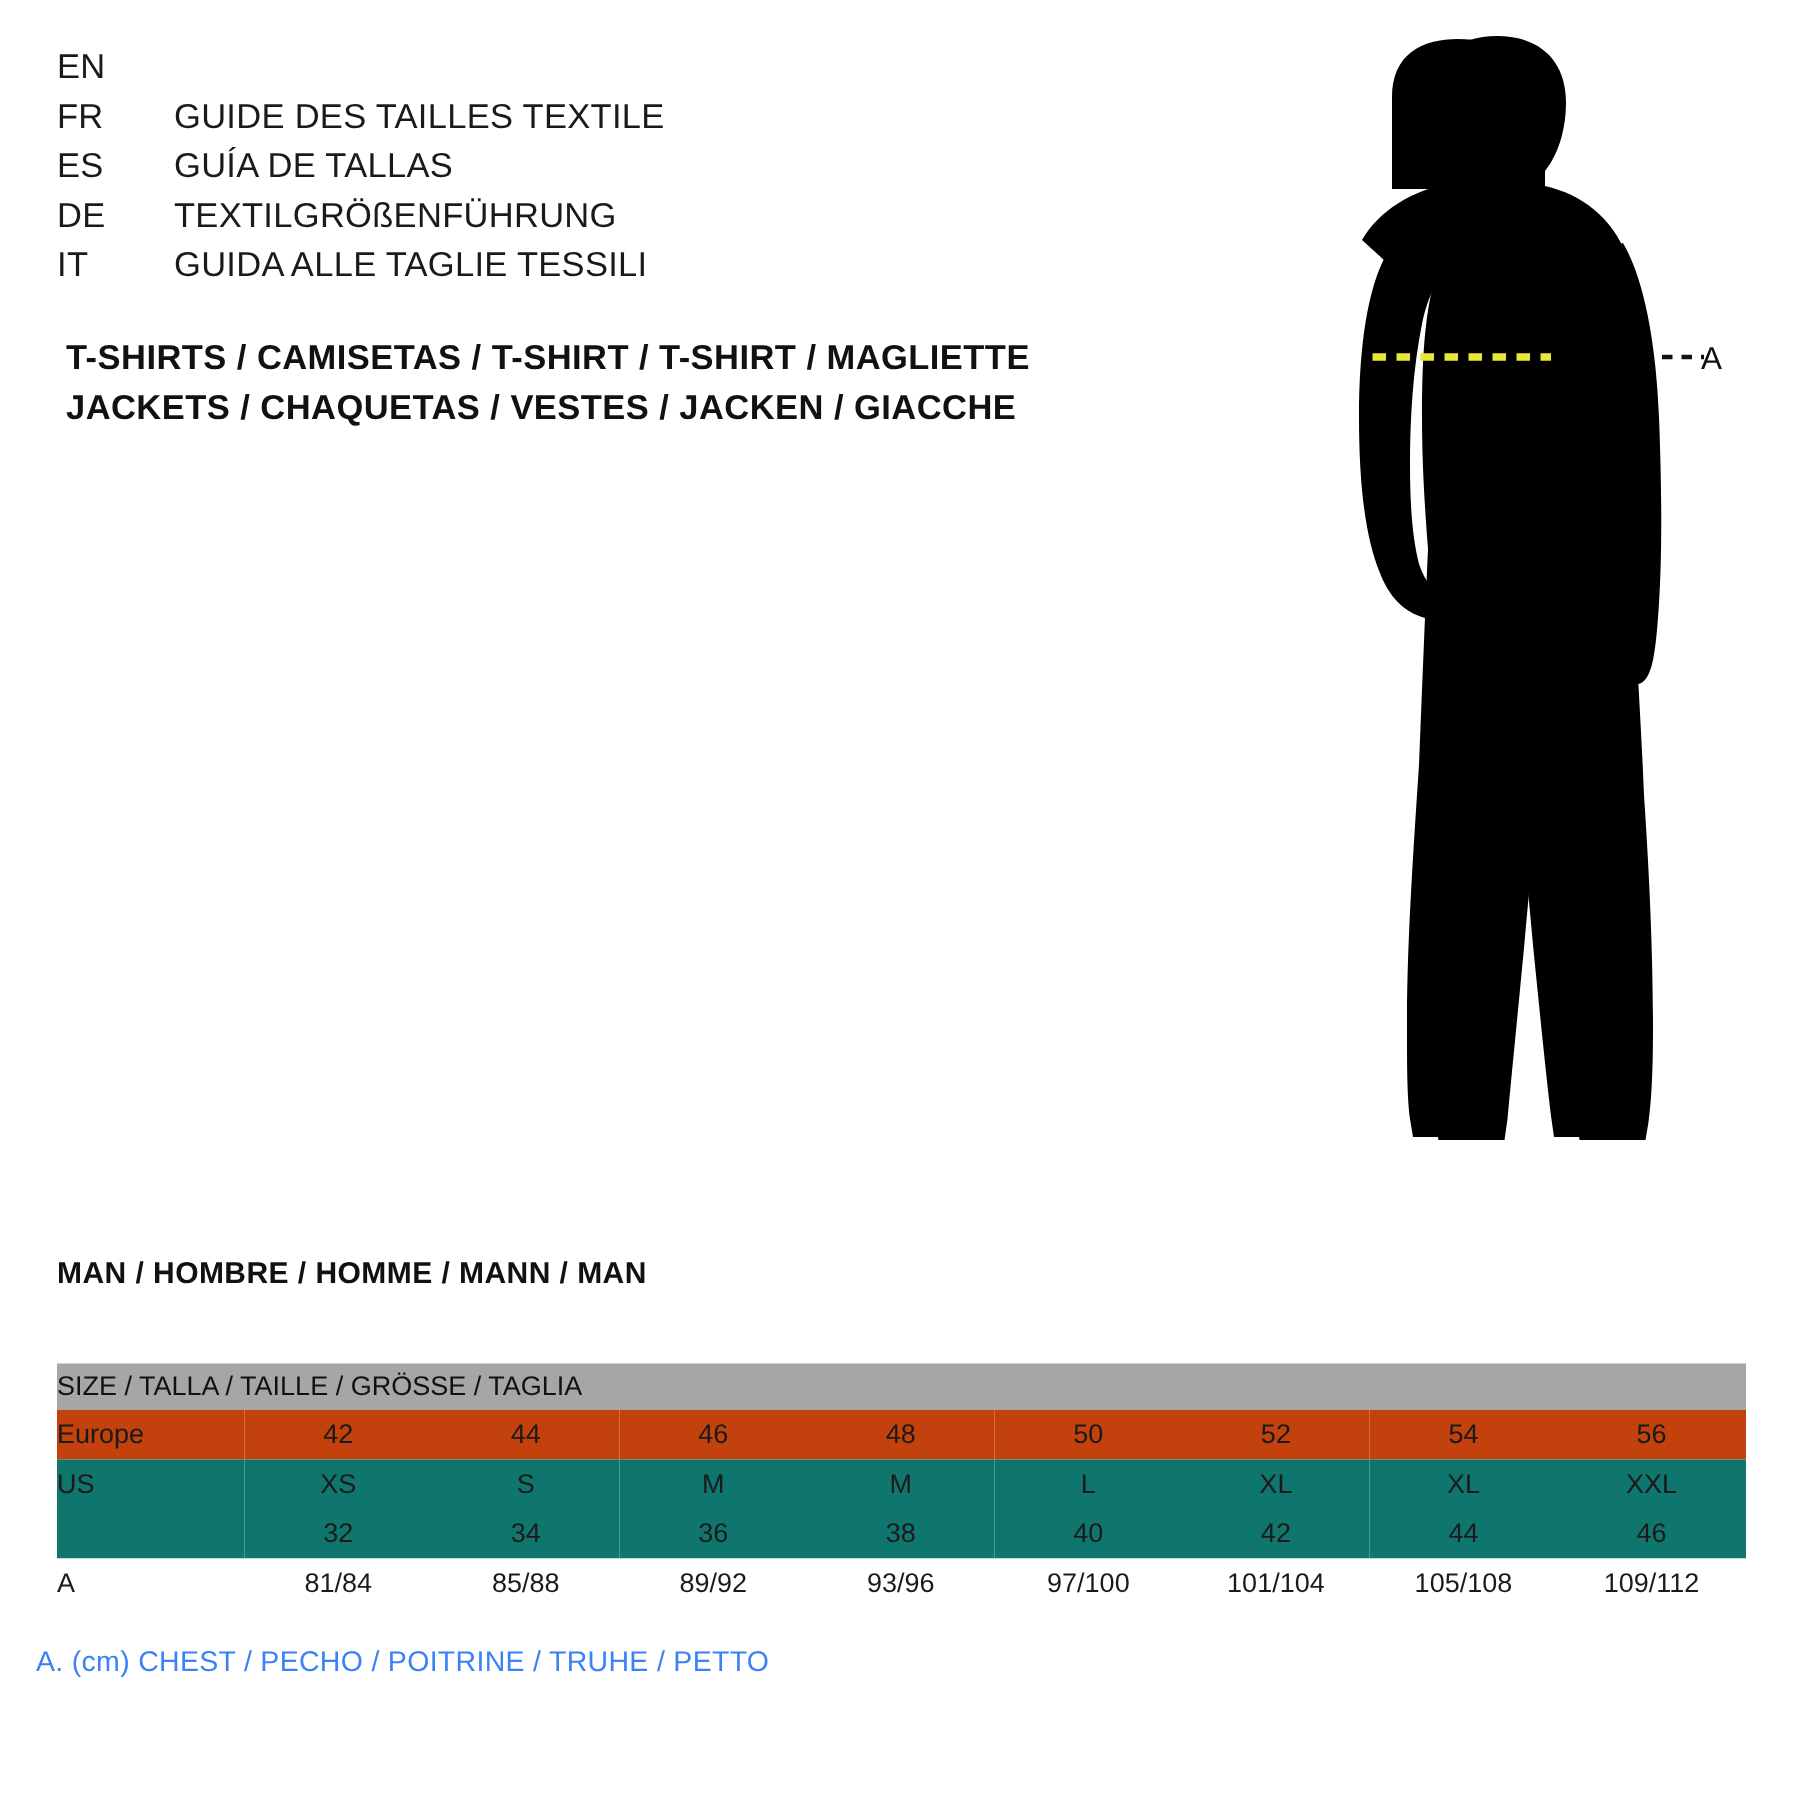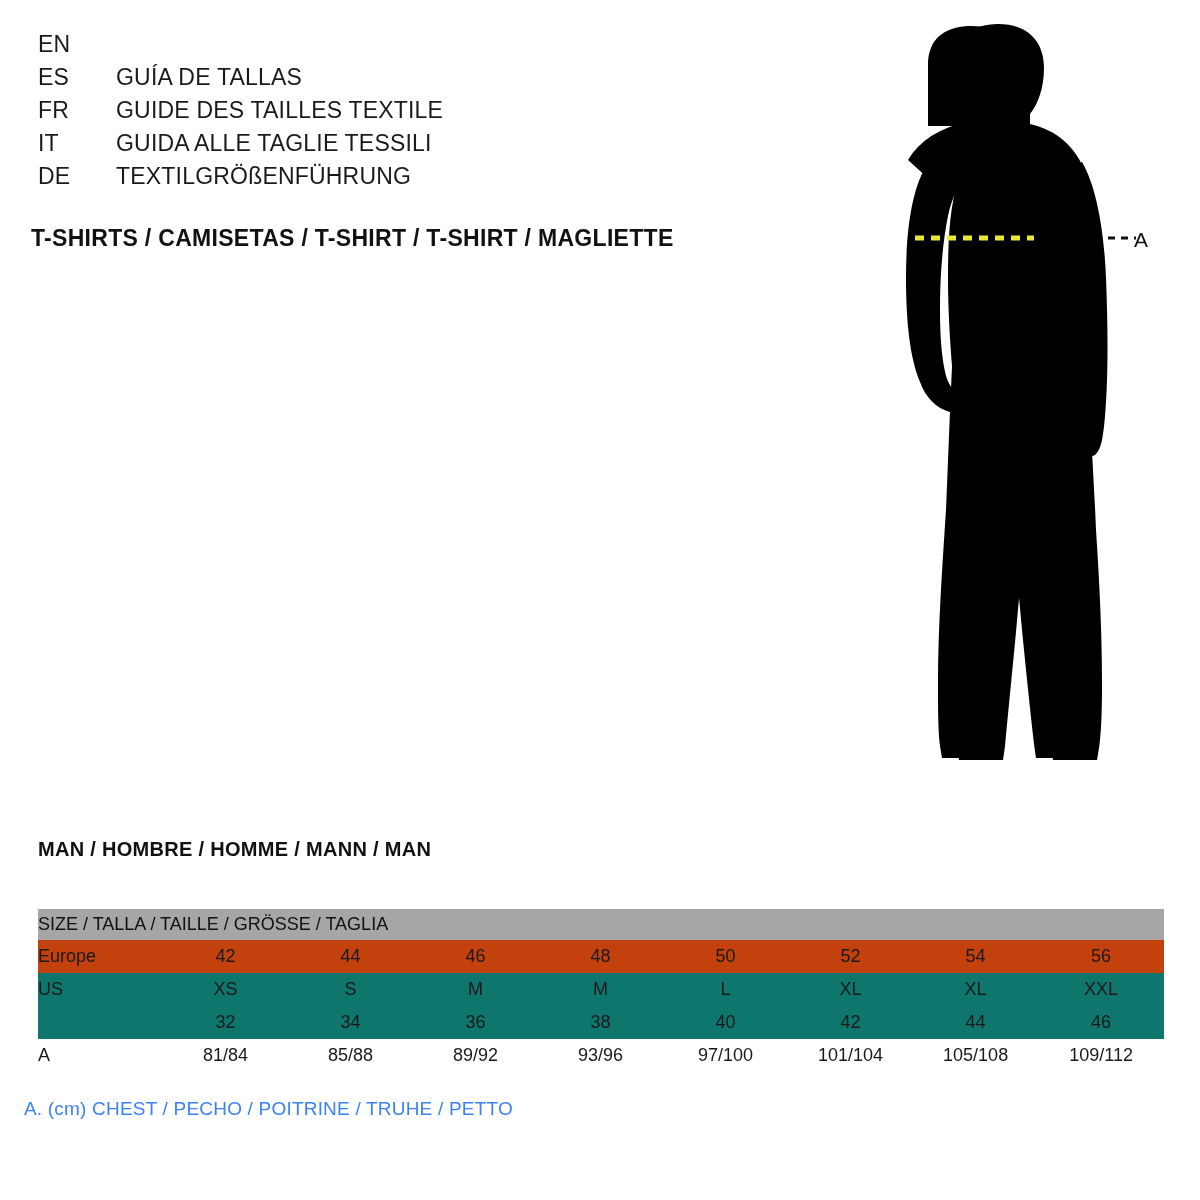--- a/index.html
+++ b/index.html
@@ -36,21 +36,21 @@
   }
   .lang-text {
     font-size: 23px;
     letter-spacing: 0.2px;
     color: #1a1a1a;
   }
 
   
   #category-block {
     position: absolute;
-    left: 31px;
+    left: 44px;
     top: 222px;
     width: 760px;
   }
   .category-line {
     font-size: 23px;
     font-weight: bold;
     letter-spacing: 0.3px;
     line-height: 33px;
     color: #111111;
     white-space: nowrap;
@@ -135,39 +135,40 @@
   }
 </style>
 </head>
 <body>
 
 <div id="lang-block">
   <div class="lang-row">
     <span class="lang-code">EN</span>
   </div>
   <div class="lang-row">
+    <span class="lang-code">FR</span>
+    <span class="lang-text">GUIDE DES TAILLES TEXTILE</span>
+  </div>
+  <div class="lang-row">
     <span class="lang-code">ES</span>
     <span class="lang-text">GUÍA DE TALLAS</span>
   </div>
   <div class="lang-row">
-    <span class="lang-code">FR</span>
-    <span class="lang-text">GUIDE DES TAILLES TEXTILE</span>
+    <span class="lang-code">DE</span>
+    <span class="lang-text">TEXTILGRÖßENFÜHRUNG</span>
   </div>
   <div class="lang-row">
     <span class="lang-code">IT</span>
     <span class="lang-text">GUIDA ALLE TAGLIE TESSILI</span>
   </div>
-  <div class="lang-row">
-    <span class="lang-code">DE</span>
-    <span class="lang-text">TEXTILGRÖßENFÜHRUNG</span>
-  </div>
 </div>
 
 <div id="category-block">
   <div class="category-line">T-SHIRTS / CAMISETAS / T-SHIRT / T-SHIRT / MAGLIETTE</div>
+  <div class="category-line">JACKETS / CHAQUETAS / VESTES / JACKEN / GIACCHE</div>
 </div>
 
 <div id="figure-area">
   <svg id="figure-svg" width="360" height="790" viewBox="0 0 360 790">
 
     <path d="M108 55
              C108 26, 128 16, 152 16
              C178 16, 196 28, 196 56
              C196 76, 190 90, 184 98
              L184 116

